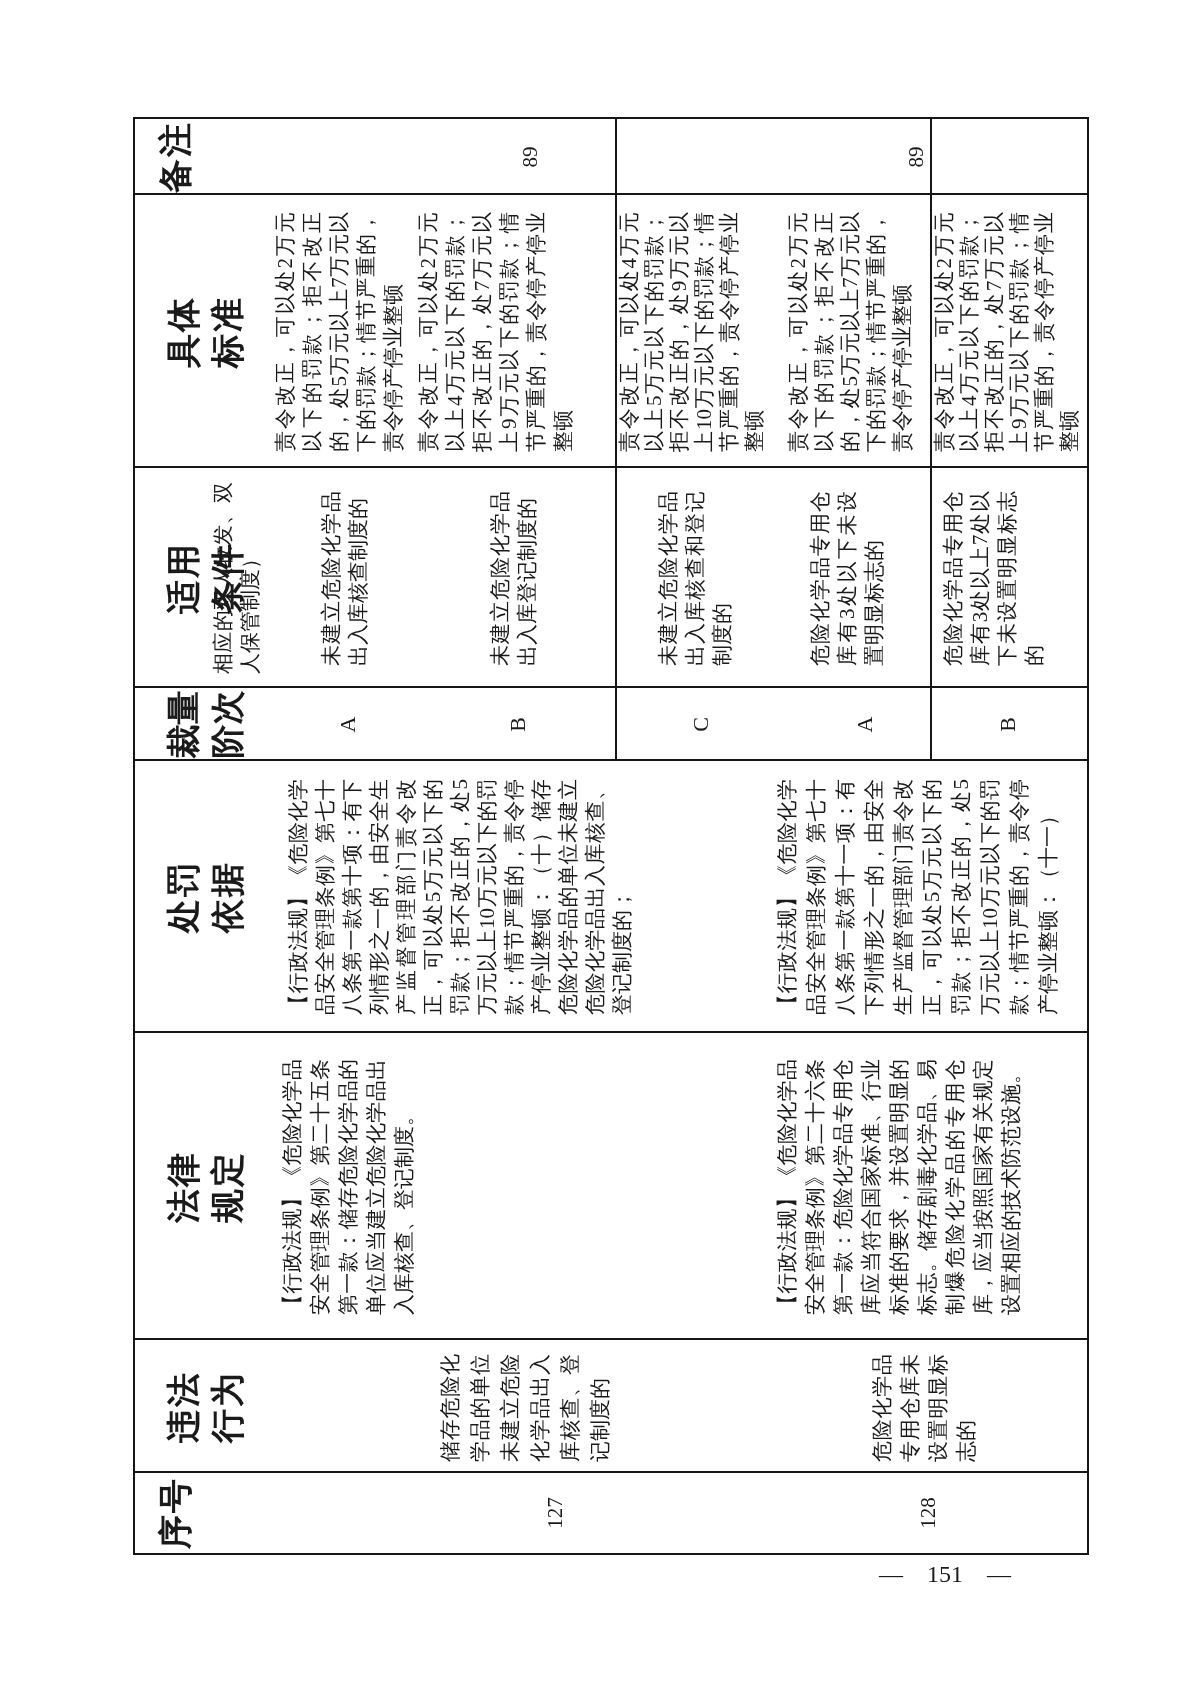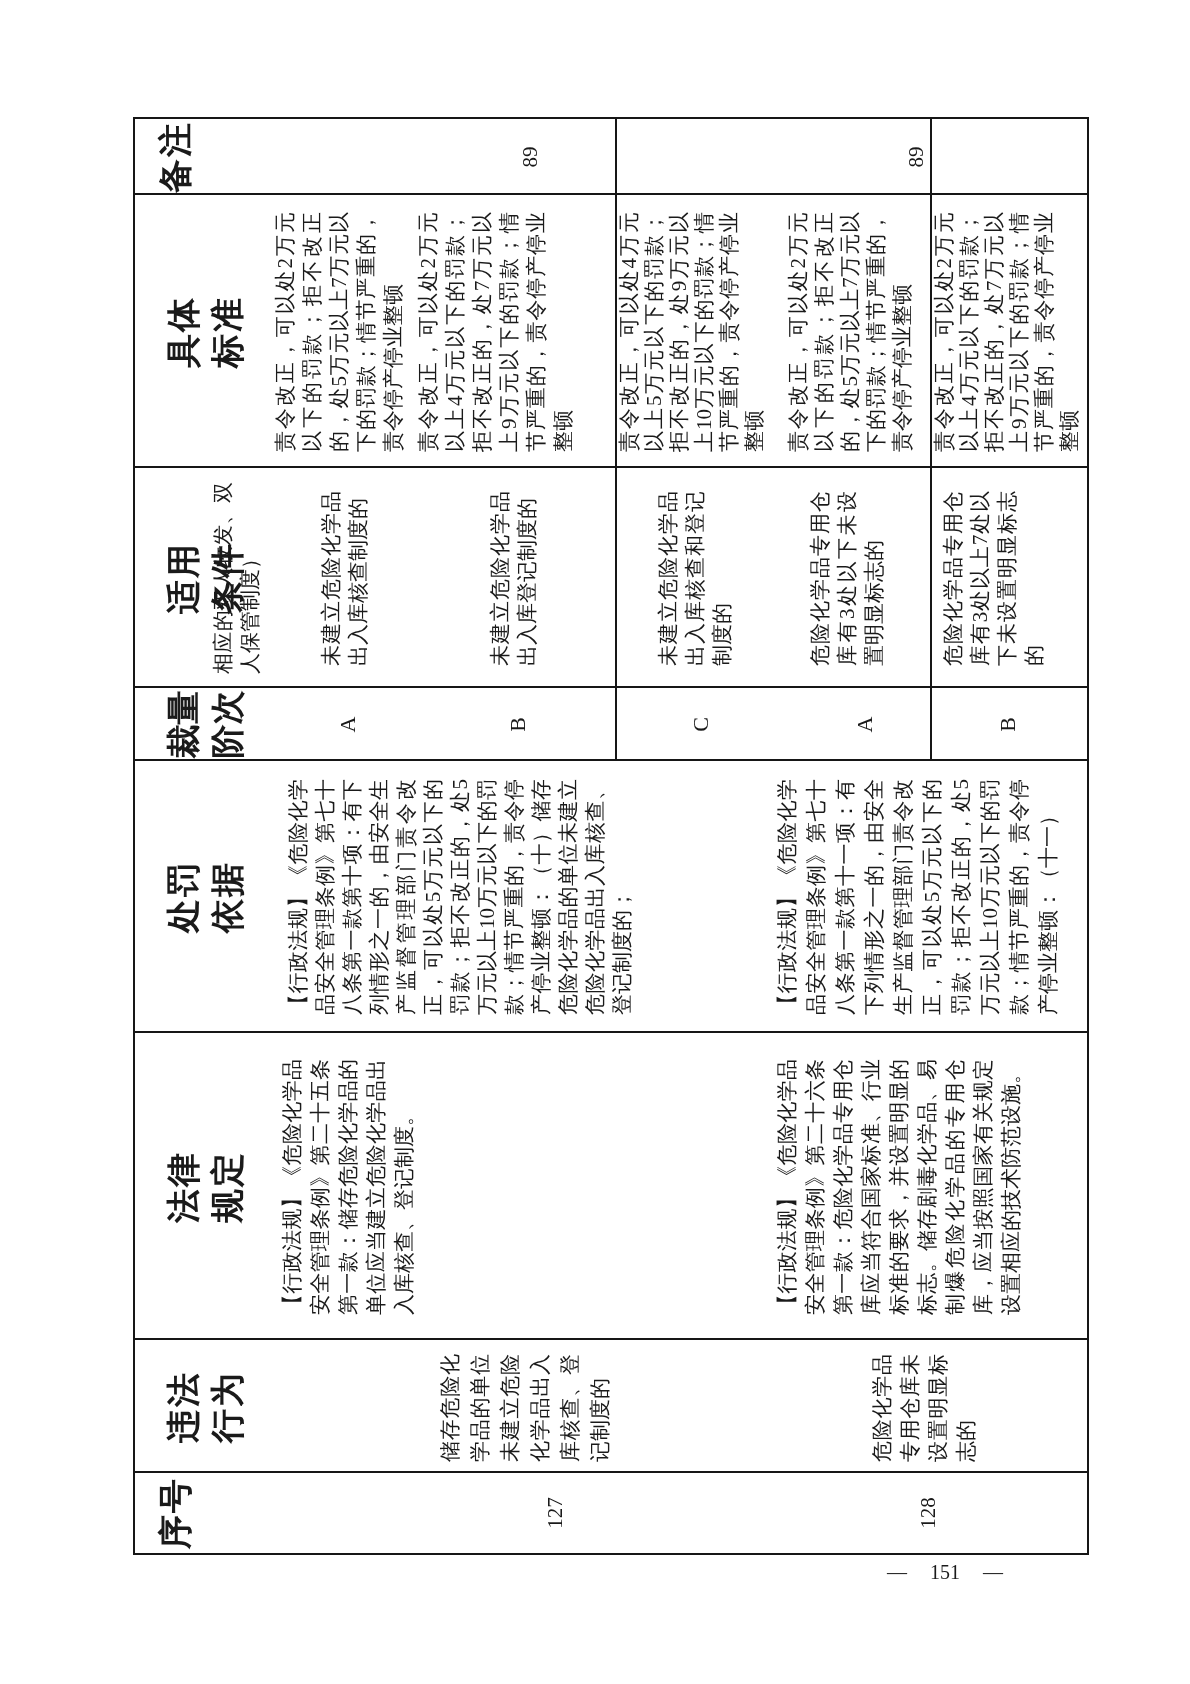--- a/index.html
+++ b/index.html
@@ -10,21 +10,21 @@
          border:2px solid #161616;transform:rotate(-90deg);transform-origin:0 0;background:#fff;}
   .vline{position:absolute;top:0;width:2px;height:100%;background:#161616;}
   .hline{position:absolute;left:792px;width:642px;height:2px;background:#161616;}
   .hdr{position:absolute;font-family:"Liberation Sans","DejaVu Sans",sans-serif;font-weight:bold;
        font-size:34px;line-height:44px;white-space:pre-line;text-align:center;letter-spacing:2px;}
   .cell{position:absolute;font-size:21px;line-height:27px;text-align:left;
         word-break:break-all;text-align:justify;}
   .num{position:absolute;font-size:21px;text-align:center;}
   .tier-letter{position:absolute;width:73px;left:792px;font-size:22px;text-align:center;}
   .folio{position:absolute;left:860px;top:1561px;width:170px;text-align:center;
-         font-size:20px;word-spacing:18px;}
+         font-size:24px;word-spacing:18px;}
 </style>
 </head>
 <body>
 
 <div class="page">
 
   <div class="sheet">
 
     <div class="vline" style="left:80px"></div>
     <div class="vline" style="left:213px"></div>

